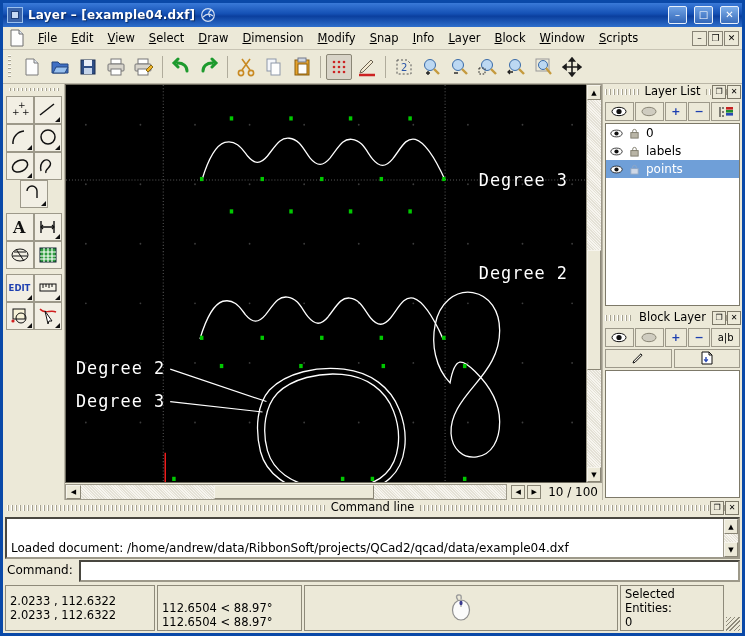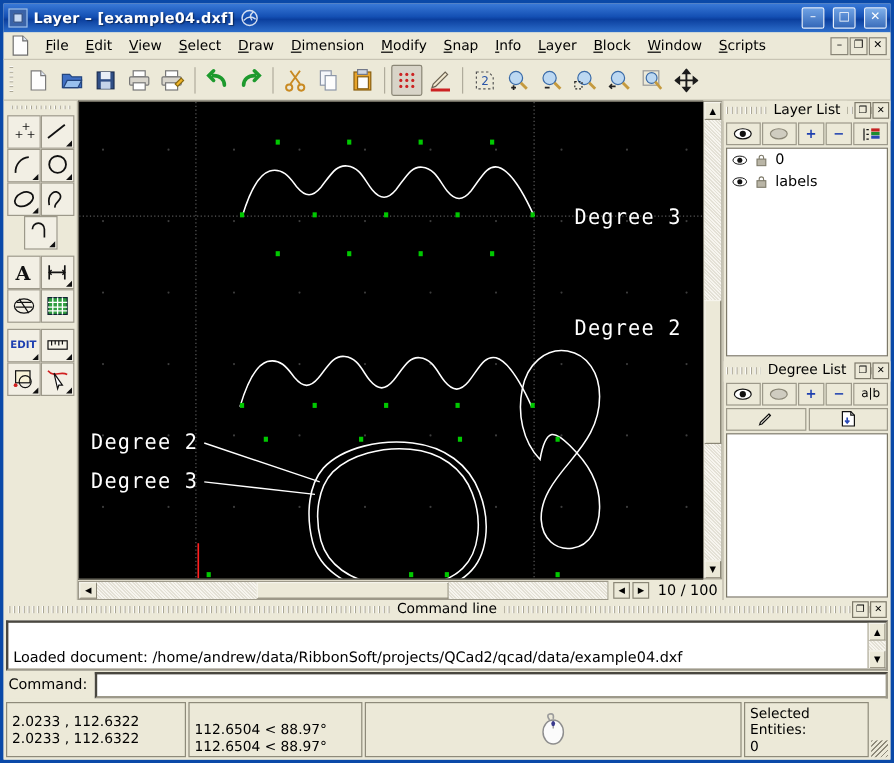--- a/index.html
+++ b/index.html
@@ -706,25 +706,36 @@
           <svg class="eye" viewBox="0 0 16 11">
               <ellipse cx="8" cy="5.5" rx="7" ry="4.2" fill="#fff" stroke="#111"></ellipse>
               <circle cx="8" cy="5.5" r="2.6" fill="#111"></circle>
             </svg>
           <svg class="lock" viewBox="0 0 12 12">
               <rect x="2" y="5" width="8" height="6" fill="#b9b5a6" stroke="#7d7969"></rect>
               <path d="M4 5V3.5a2 2 0 0 1 4 0V5" fill="none" stroke="#7d7969"></path>
             </svg>
           <span>labels</span>
         </div>
+        <div class="layer-row selected">
+          <svg class="eye" viewBox="0 0 16 11">
+              <ellipse cx="8" cy="5.5" rx="7" ry="4.2" fill="#fff" stroke="#111"></ellipse>
+              <circle cx="8" cy="5.5" r="2.6" fill="#111"></circle>
+            </svg>
+          <svg class="lock" viewBox="0 0 12 12">
+              <rect x="2" y="5" width="8" height="6" fill="#cfd8e6" stroke="#8fa6c4"></rect>
+              <path d="M4 5V3.5a2 2 0 0 1 4 0V5" fill="none" stroke="#8fa6c4"></path>
+            </svg>
+          <span>points</span>
+        </div>
       </div>
 
       <div class="dock-title" style="margin-top:2px">
         <div class="dots"></div>
-        <div class="t">Degree List</div>
+        <div class="t">Block Layer</div>
         <div class="btns">
           <div class="dock-btn">❐</div>
           <div class="dock-btn">✕</div>
         </div>
       </div>
       <div class="dock-tools">
         <div class="dock-tool">
           <svg width="16" height="11" viewBox="0 0 16 11">
               <ellipse cx="8" cy="5.5" rx="7" ry="4.2" fill="#fff" stroke="#111"></ellipse>
               <circle cx="8" cy="5.5" r="2.6" fill="#111"></circle>

